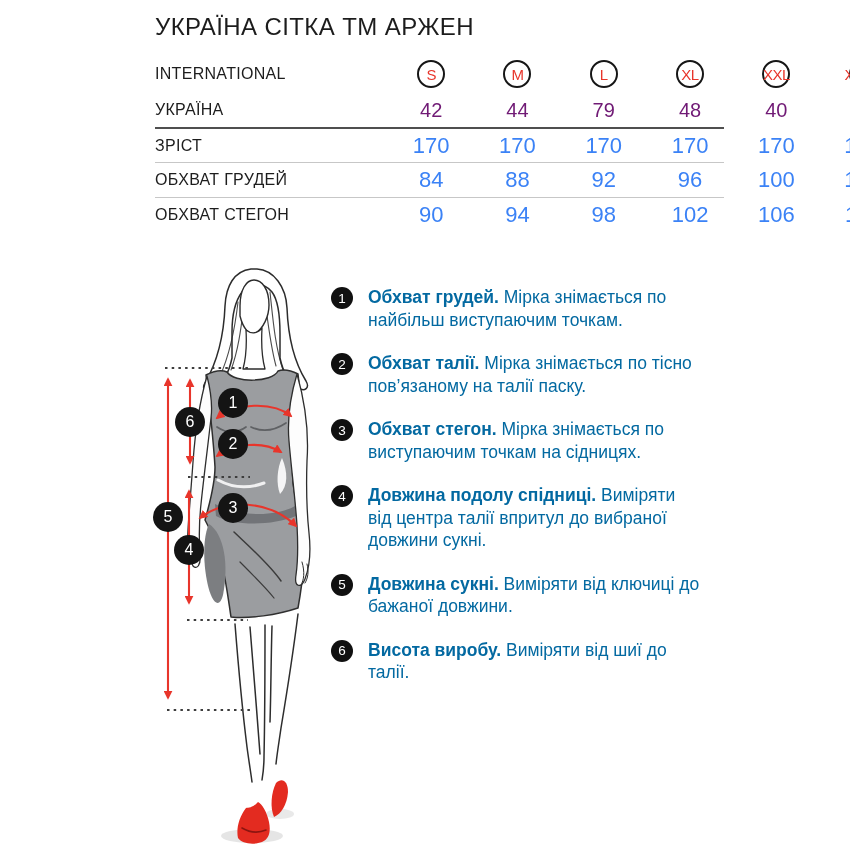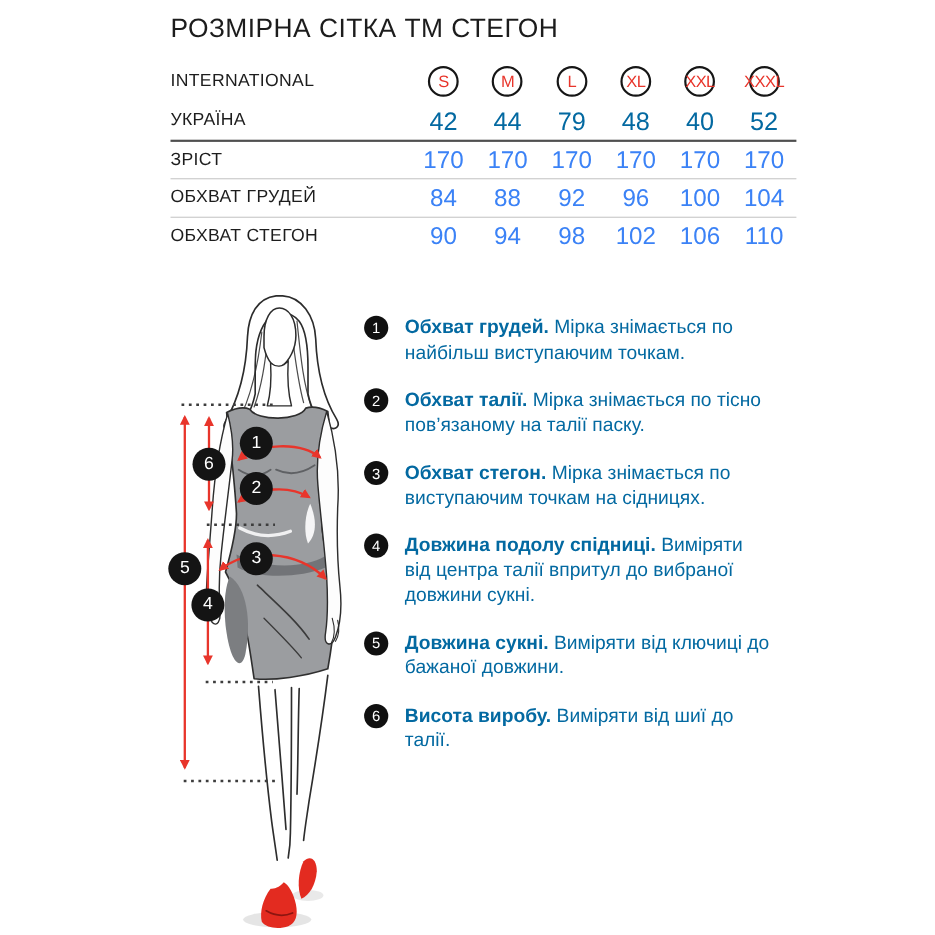--- a/index.html
+++ b/index.html
@@ -7,31 +7,31 @@
   .page {
     position: relative; width: 850px; height: 850px; background:#fff;
     font-family: "Liberation Sans", sans-serif; overflow: hidden; margin: 0 auto;
   }
   .title {
     position:absolute; left:155px; top:13px; font-size:24px; font-weight:400;
     color:#1c1c1c; letter-spacing:.4px;
   }
   
   .size-table { position:absolute; left:155px; top:55px; width:569px; }
-  .t-row { display:grid; grid-template-columns:219px repeat(6,58.3px); align-items:center; }
+  .t-row { display:grid; grid-template-columns:219px repeat(6,58.3px); align-items:center;gap:28px; }
   .t-row .label { font-size:16px; color:#1d1d1d; letter-spacing:.3px; }
   .t-row .cell { text-align:center; }
   .row-intl { height:38px; }
   .size-circle {
     display:inline-flex; align-items:center; justify-content:center;
     width:28px; height:28px; border:2px solid #161616; border-radius:50%;
     color:#e8352b; font-size:15px; letter-spacing:-.5px; white-space:nowrap;
   }
   .row-ua { height:34px; }
-  .row-ua .cell { font-size:23px; color:#0369a1; }
+  .row-ua .cell { font-size:20px; color:#701a75; }
   .data-row { height:35px; border-top:1px solid #c7c7c7; }
   .data-row.first { border-top:2px solid #4f4f4f; }
   .data-row .cell { font-size:22px; color:#3b82f6; }
   
   .figure { position:absolute; left:130px; top:262px; width:230px; height:588px; }
   .figure svg { position:absolute; left:0; top:0; }
   .fig-badge {
     position:absolute; width:30px; height:30px; border-radius:50%;
     background:#141414; color:#fff; display:flex; align-items:center;
     justify-content:center; font-size:16px;
@@ -51,21 +51,21 @@
     font-size:13.5px; margin-right:15px; margin-top:1px;
   }
   .note-text { font-size:17.5px; line-height:22.5px; color:#0369a1; width:334px; }
   .note-text b { font-weight:700; }
 </style>
 </head>
 <body>
 
 <div class="page">
 
-  <h1 class="title">РОЗМІРНА СІТКА ТМ СТЕГОН</h1>
+  <h1 class="title">УКРАЇНА СІТКА ТМ АРЖЕН</h1>
 
   <div class="size-table">
 
     <div class="t-row row-intl">
       <div class="label">INTERNATIONAL</div>
       <div class="cell"><span class="size-circle">S</span></div>
       <div class="cell"><span class="size-circle">M</span></div>
       <div class="cell"><span class="size-circle">L</span></div>
       <div class="cell"><span class="size-circle">XL</span></div>
       <div class="cell"><span class="size-circle">XXL</span></div>

